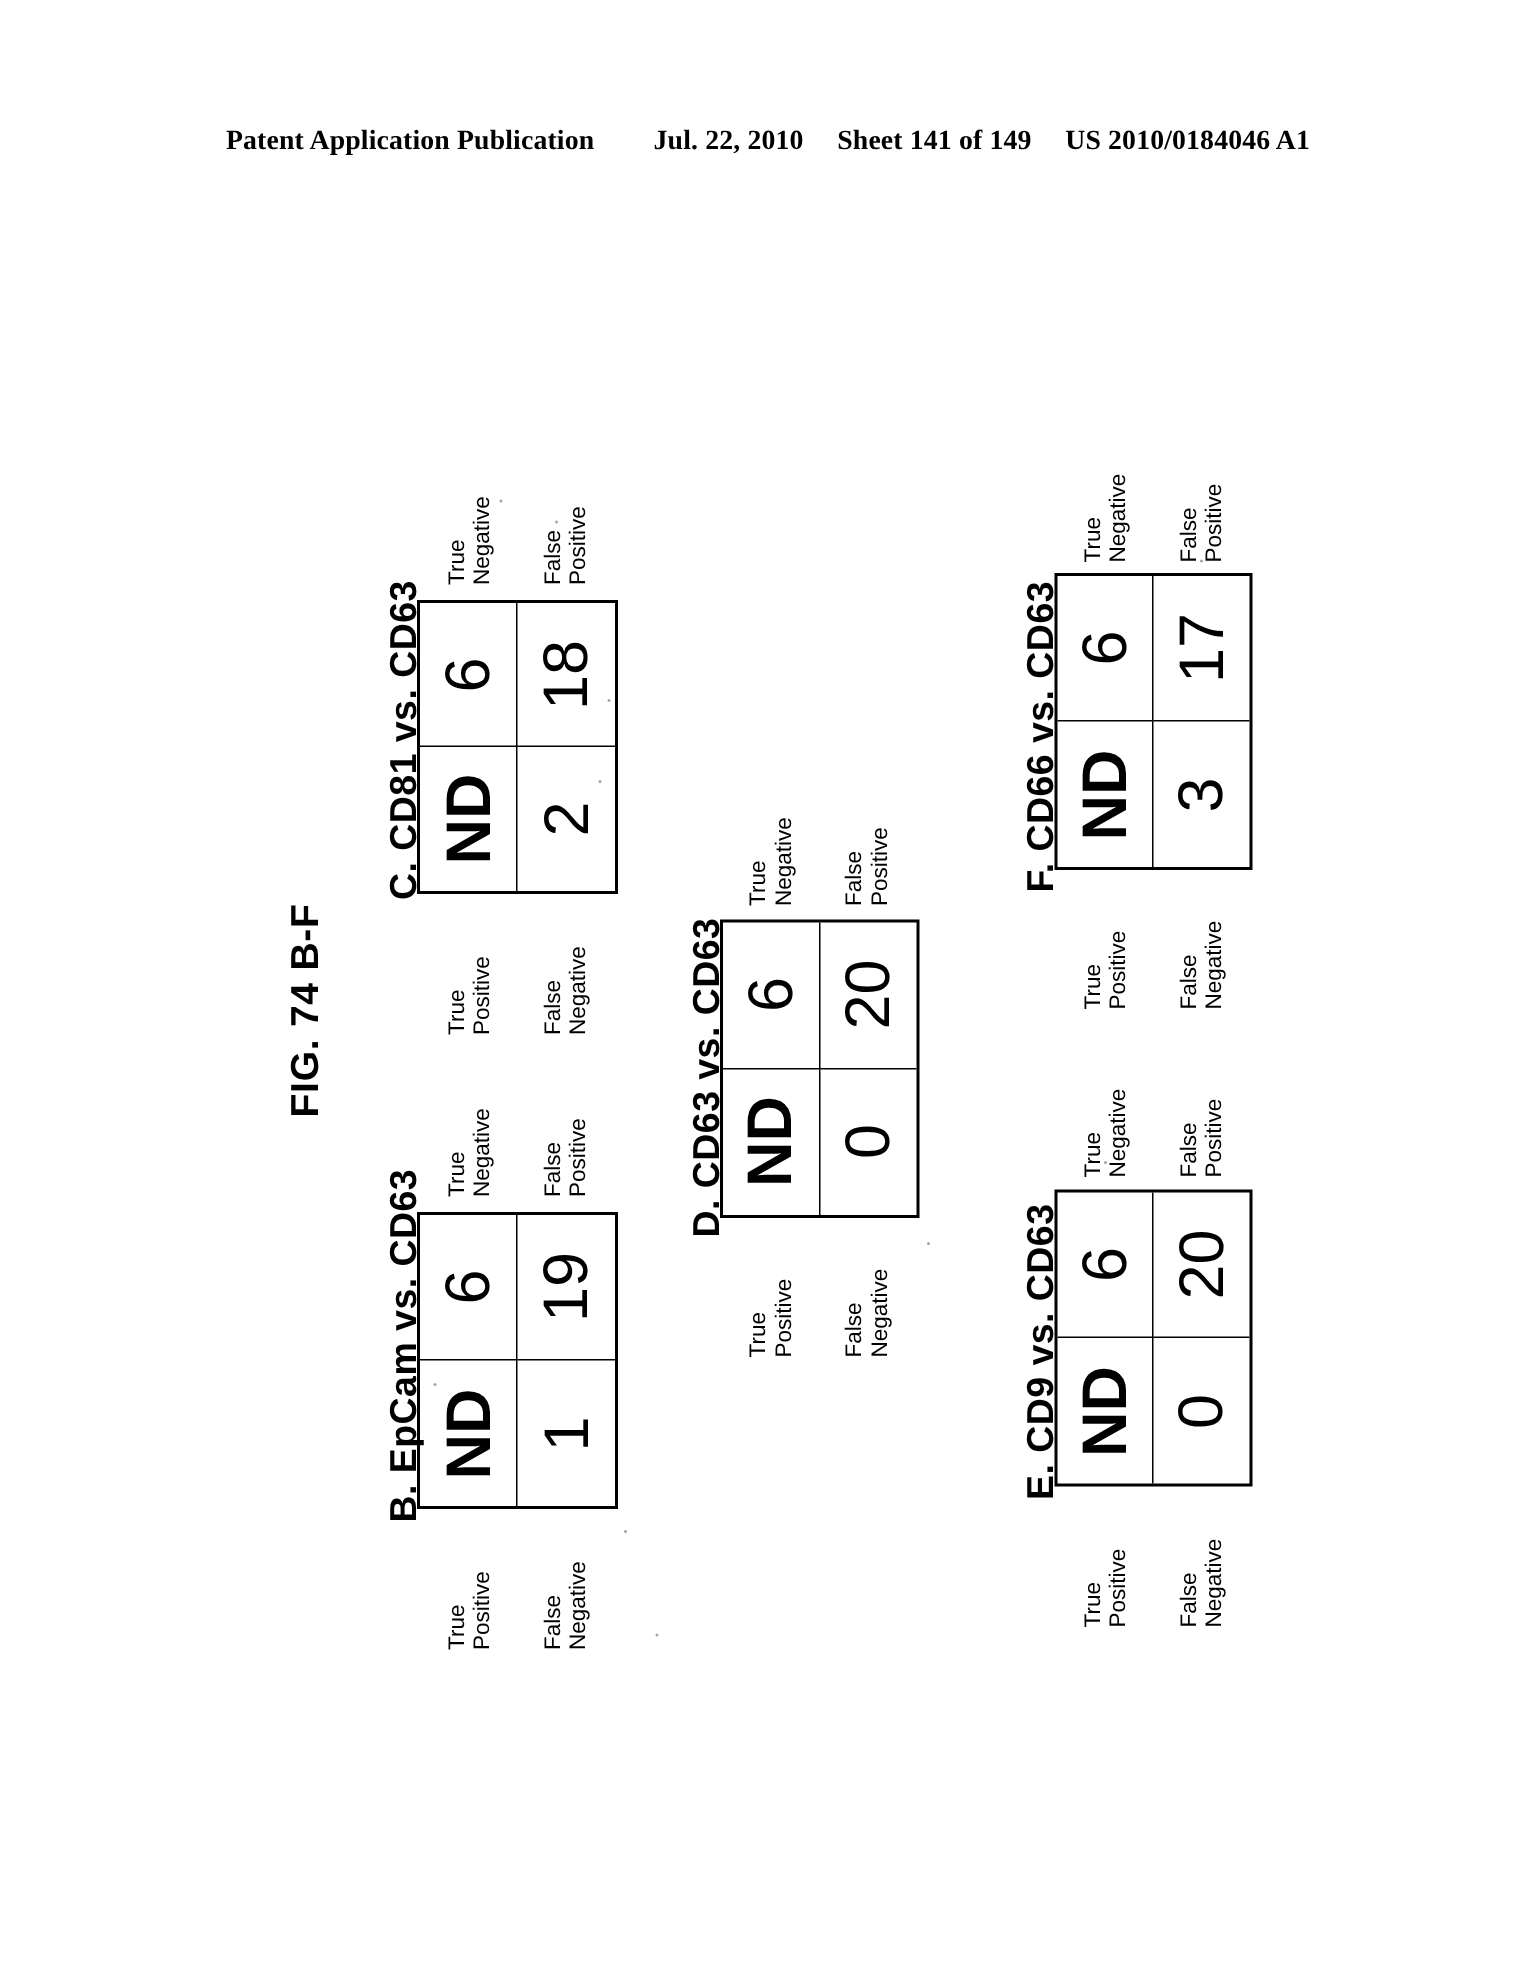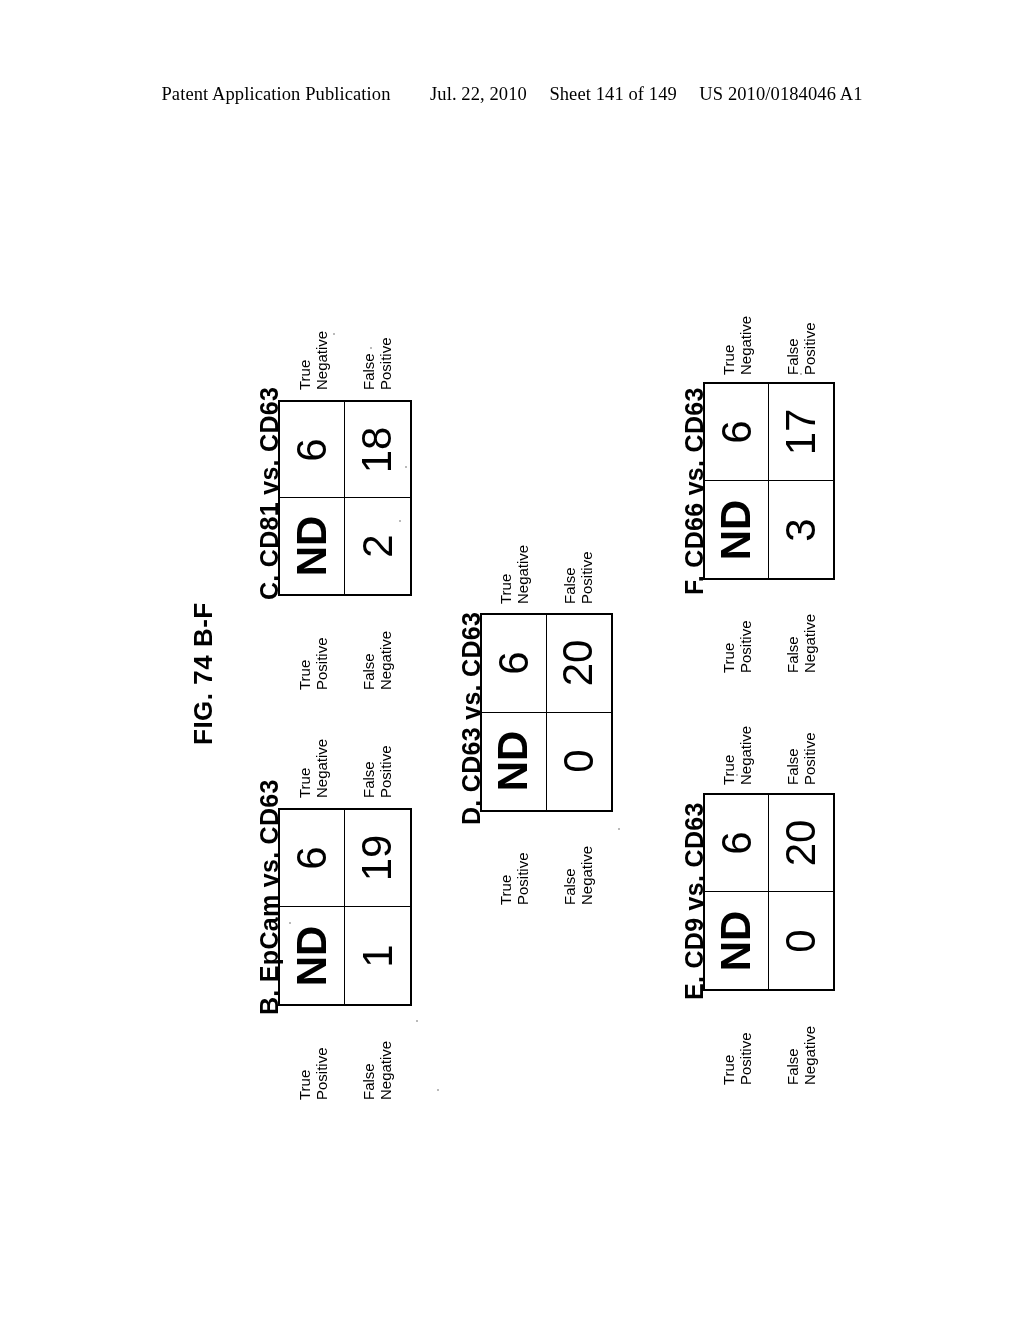--- a/index.html
+++ b/index.html
@@ -17,21 +17,21 @@
   }
 
   
   #page-header {
     position: absolute;
     top: 84px;
     left: 0;
     width: 1024px;
     text-align: center;
     font-family: "Liberation Serif", serif;
-    font-weight: normal;
+    font-weight: bold;
     font-size: 18.5px;
     letter-spacing: 0.1px;
     white-space: nowrap;
   }
   #page-header .hdr-seg { display: inline-block; }
   #page-header .gap-lg { display: inline-block; width: 30px; }
   #page-header .gap-sm { display: inline-block; width: 13px; }
 
   
   #figure-canvas {

